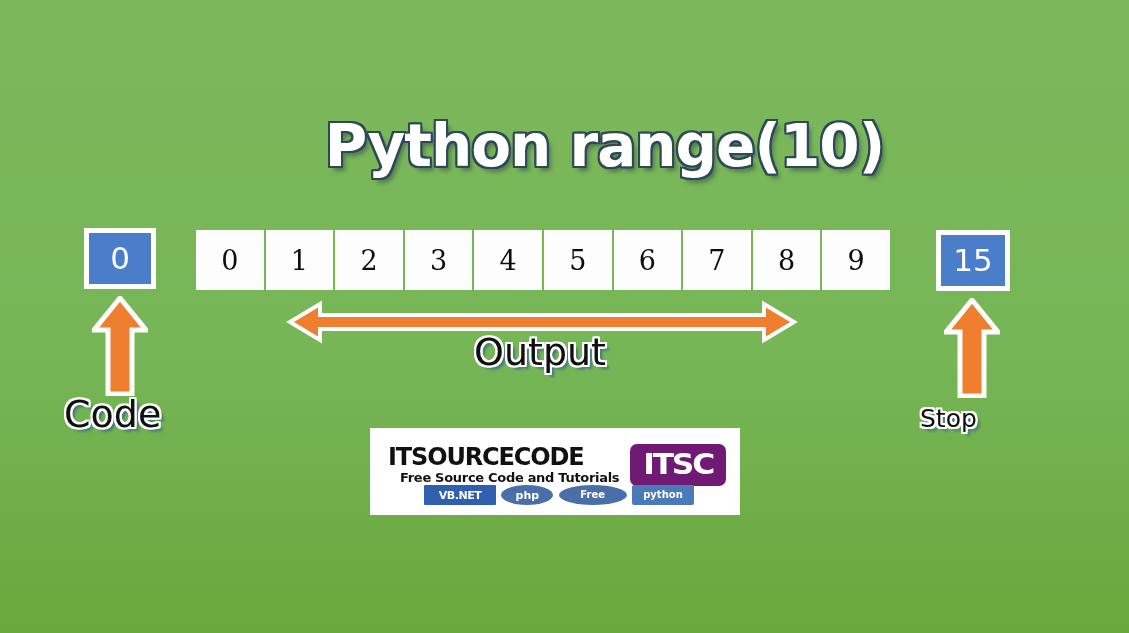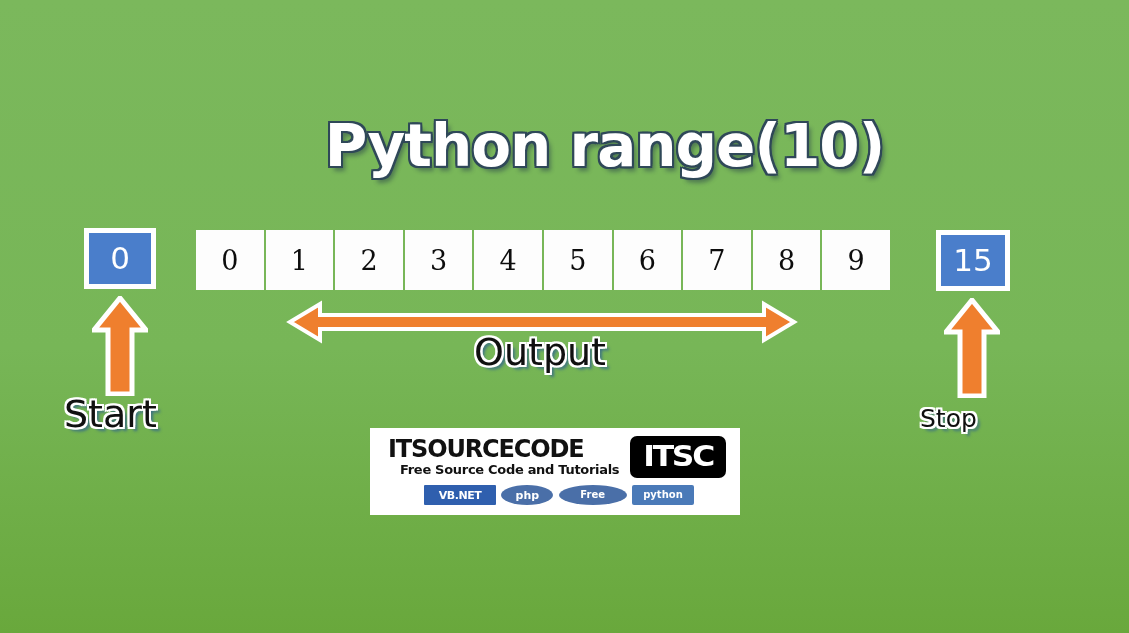--- a/index.html
+++ b/index.html
@@ -129,21 +129,21 @@
     left: 370px;
     top: 428px;
     width: 370px;
     height: 87px;
     background: #ffffff;
     overflow: hidden;
   }
   #logo-top {
     position: absolute;
     left: 18px;
-    top: 8px;
+    top: 16px;
     width: 338px;
     height: 44px;
   }
   #logo-wordmark {
     position: absolute;
     left: 0;
     top: 0;
     font-family: "DejaVu Sans", sans-serif;
     font-weight: bold;
     font-size: 25px;
@@ -163,21 +163,21 @@
     letter-spacing: -0.3px;
     color: #111111;
     line-height: 1;
   }
   #logo-badge {
     position: absolute;
     right: 0;
     top: 0px;
     width: 96px;
     height: 42px;
-    background: #000000;
+    background: #701a75;
     border-radius: 7px;
     display: flex;
     align-items: center;
     justify-content: center;
   }
   #logo-badge-text {
     font-family: "DejaVu Sans", sans-serif;
     font-weight: bold;
     font-size: 28px;
     letter-spacing: -2px;
@@ -285,21 +285,21 @@
 
   <svg id="stop-arrow" class="v-arrow" width="56" height="100" viewBox="0 0 56 100">
     <polygon points="28,2 54,34 40,34 40,98 16,98 16,34 2,34" fill="#ef7f2e" stroke="#ffffff" stroke-width="5" stroke-linejoin="miter"></polygon>
   </svg>
 
   <svg id="output-arrow" width="512" height="44" viewBox="0 0 512 44">
     <polygon points="4,22 34,4 34,15 478,15 478,4 508,22 478,40 478,29 34,29 34,40" fill="#ef7f2e" stroke="#ffffff" stroke-width="4" stroke-linejoin="miter"></polygon>
   </svg>
 
   <div id="output-label" class="outline-label">Output</div>
-  <div id="start-label" class="outline-label">Start</div>
+  <div id="start-label" class="outline-label">Code</div>
   <div id="stop-label" class="outline-label">Stop</div>
 
   <div id="logo-panel">
     <div id="logo-top">
       <div id="logo-wordmark">ITSOURCECODE</div>
       <div id="logo-tagline">Free Source Code and Tutorials</div>
       <div id="logo-badge">
         <span id="logo-badge-text">ITSC</span>
       </div>
     </div>

